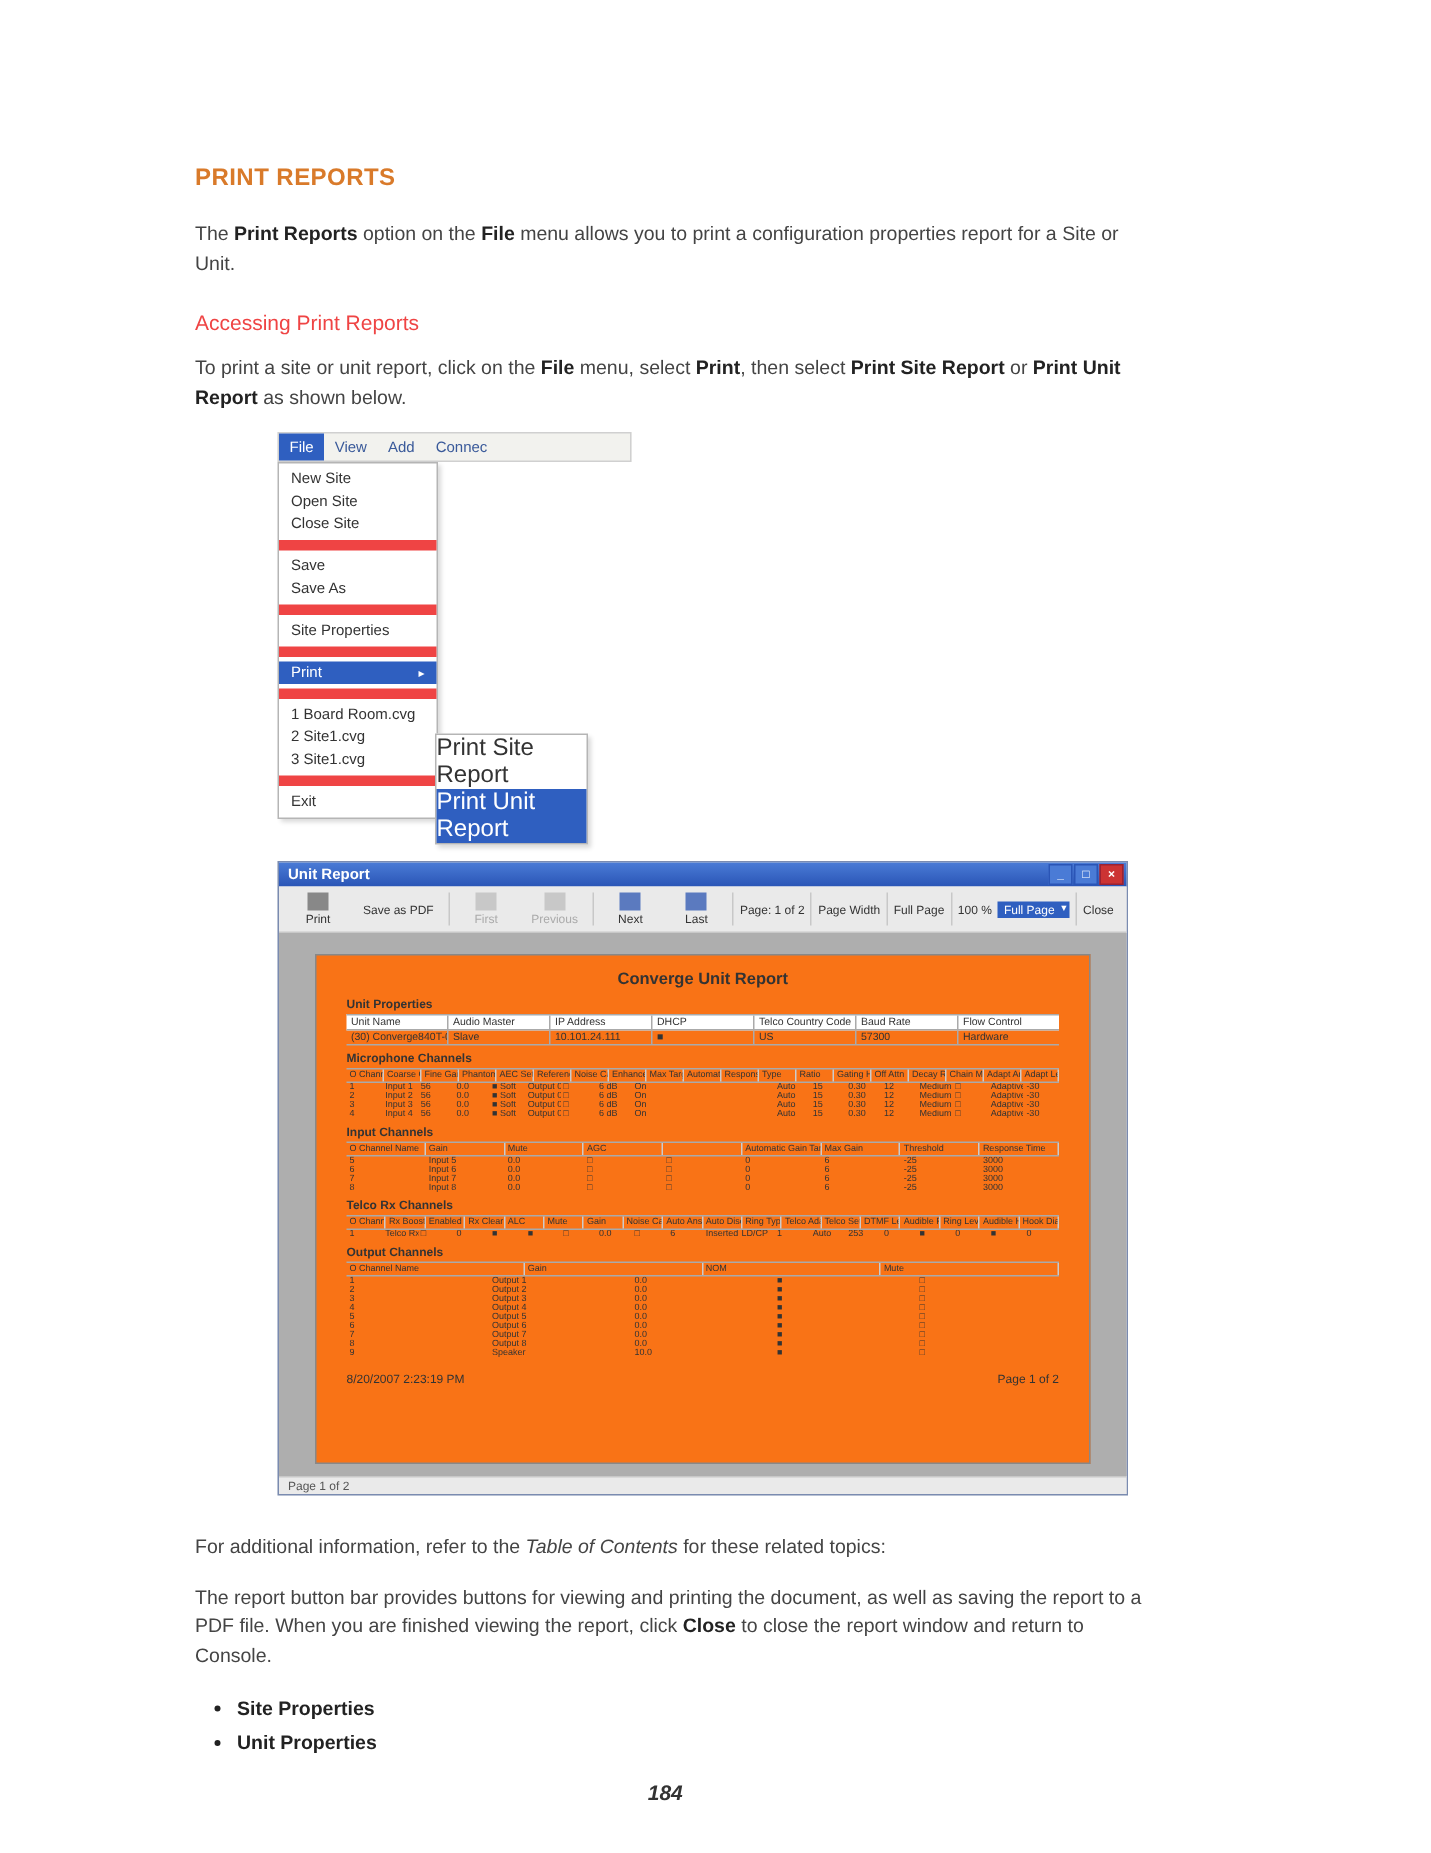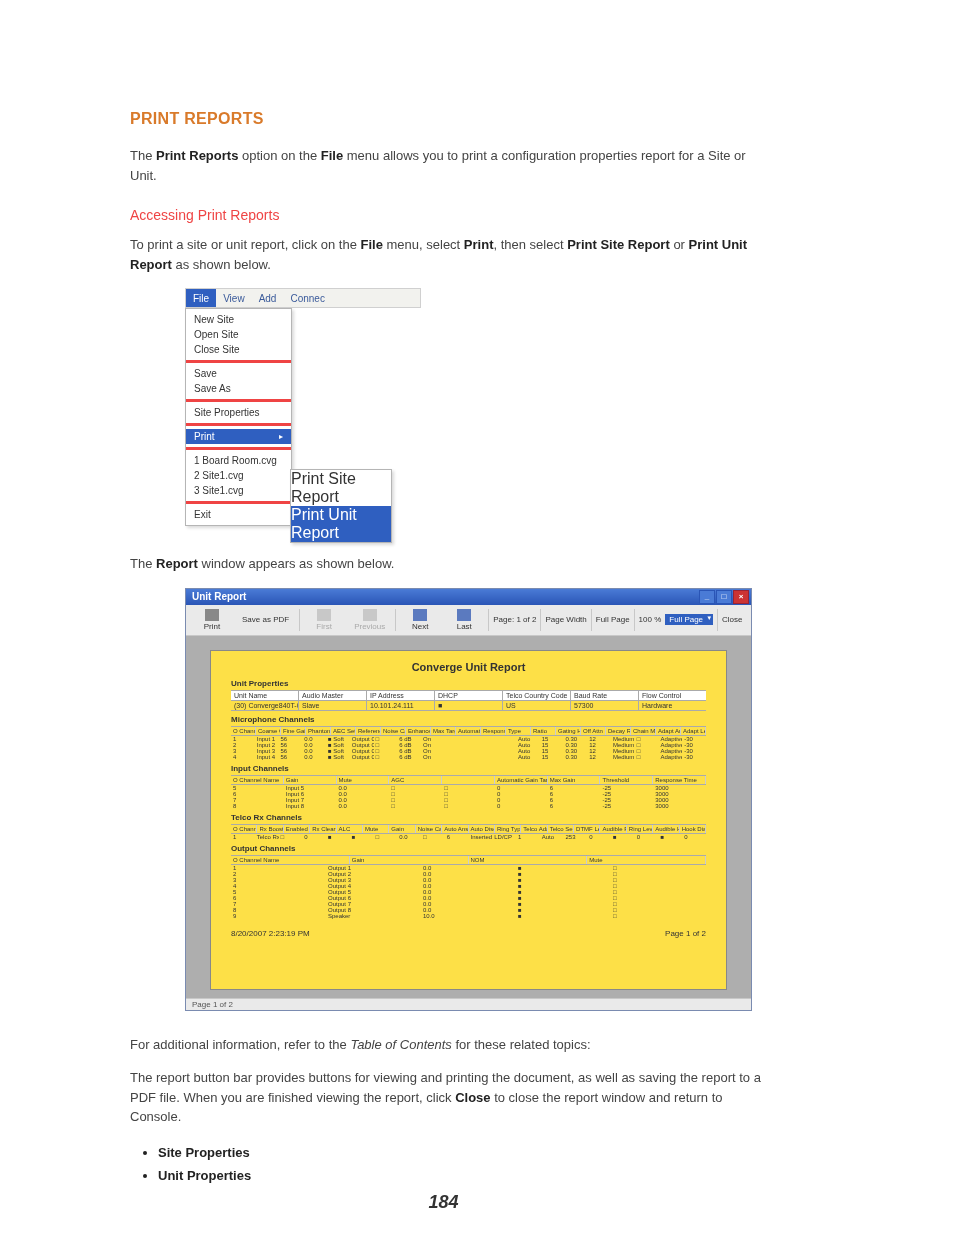--- a/index.html
+++ b/index.html
@@ -39,27 +39,27 @@
   em { font-style: italic; }
   ul.topics {
     margin: 4px 0 0 28px;
     padding: 0;
     font-size: 13px;
     line-height: 1.8;
   }
   ul.topics li { font-weight: bold; color:#222;}
   .page-number {
     position: absolute;
-    bottom: 22px;
+    bottom: 32px;
     left: 0;
     width: 100%;
     text-align: center;
     font-weight: bold;
     font-style: italic;
-    font-size: 18px;
+    font-size: 14px;
   }
 
   
   .filemenu-wrap {
     margin: 4px 0 28px 55px;
     width: 236px;
     font-family: Tahoma, Arial, sans-serif;
   }
   .menubar {
     display: flex;
@@ -79,21 +79,21 @@
     align-items: center;
   }
   .dropdown {
     border: 1px solid #b5b5b5;
     background: #fff;
     font-size: 10px;
     color: #333;
     width: 105px;
     box-shadow: 2px 2px 3px rgba(0,0,0,0.15);
   }
-  .dropdown .group { border-bottom: 3px solid #ef4444; padding: 3px 0;}
+  .dropdown .group { border-bottom: 7px solid #ef4444; padding: 3px 0;}
   .dropdown .group:last-child { border-bottom: none; }
   .dropdown .item { padding: 2px 8px; white-space: nowrap; }
   .dropdown .item.highlight {
     background: #2f5fc0;
     color: #fff;
     display:flex;
     justify-content:space-between;
     align-items:center;
   }
   .arrow { font-size: 8px; margin-left:4px;}
@@ -169,21 +169,21 @@
   .tb-select {
     background:#2f5fc0; color:#fff; padding:1px 10px 1px 4px; font-size:8px;
     position:relative;
   }
   .tb-select::after { content:"▾"; position:absolute; right:2px; top:0; font-size:7px;}
   .paper-area {
     background:#aeaeae;
     padding: 14px 24px 8px 24px;
   }
   .paper {
-    background:#fde047;
+    background:#f97316;
     border:1px solid #888;
     padding: 10px 20px 8px 20px;
     min-height: 320px;
     position:relative;
   }
   .paper h4 {
     text-align:center;
     font-weight:bold;
     font-size:11px;
     margin: 0 0 6px 0;
@@ -274,23 +274,20 @@
       </div>
     </div>
     <div class="submenu-holder">
       <div class="submenu">
         <div class="item">Print Site Report</div>
         <div class="item highlight">Print Unit Report</div>
       </div>
     </div>
   </div>
 
-  <p class="body-text">
-    <span>The </span><b>Report</b><span> window appears as shown below.</span>
-  </p>
 
 
   <div class="report-window">
     <div class="title-bar">
       <span>Unit Report</span>
       <div class="win-btns">
         <span class="min">_</span>
         <span class="max">□</span>
         <span>×</span>
       </div>

